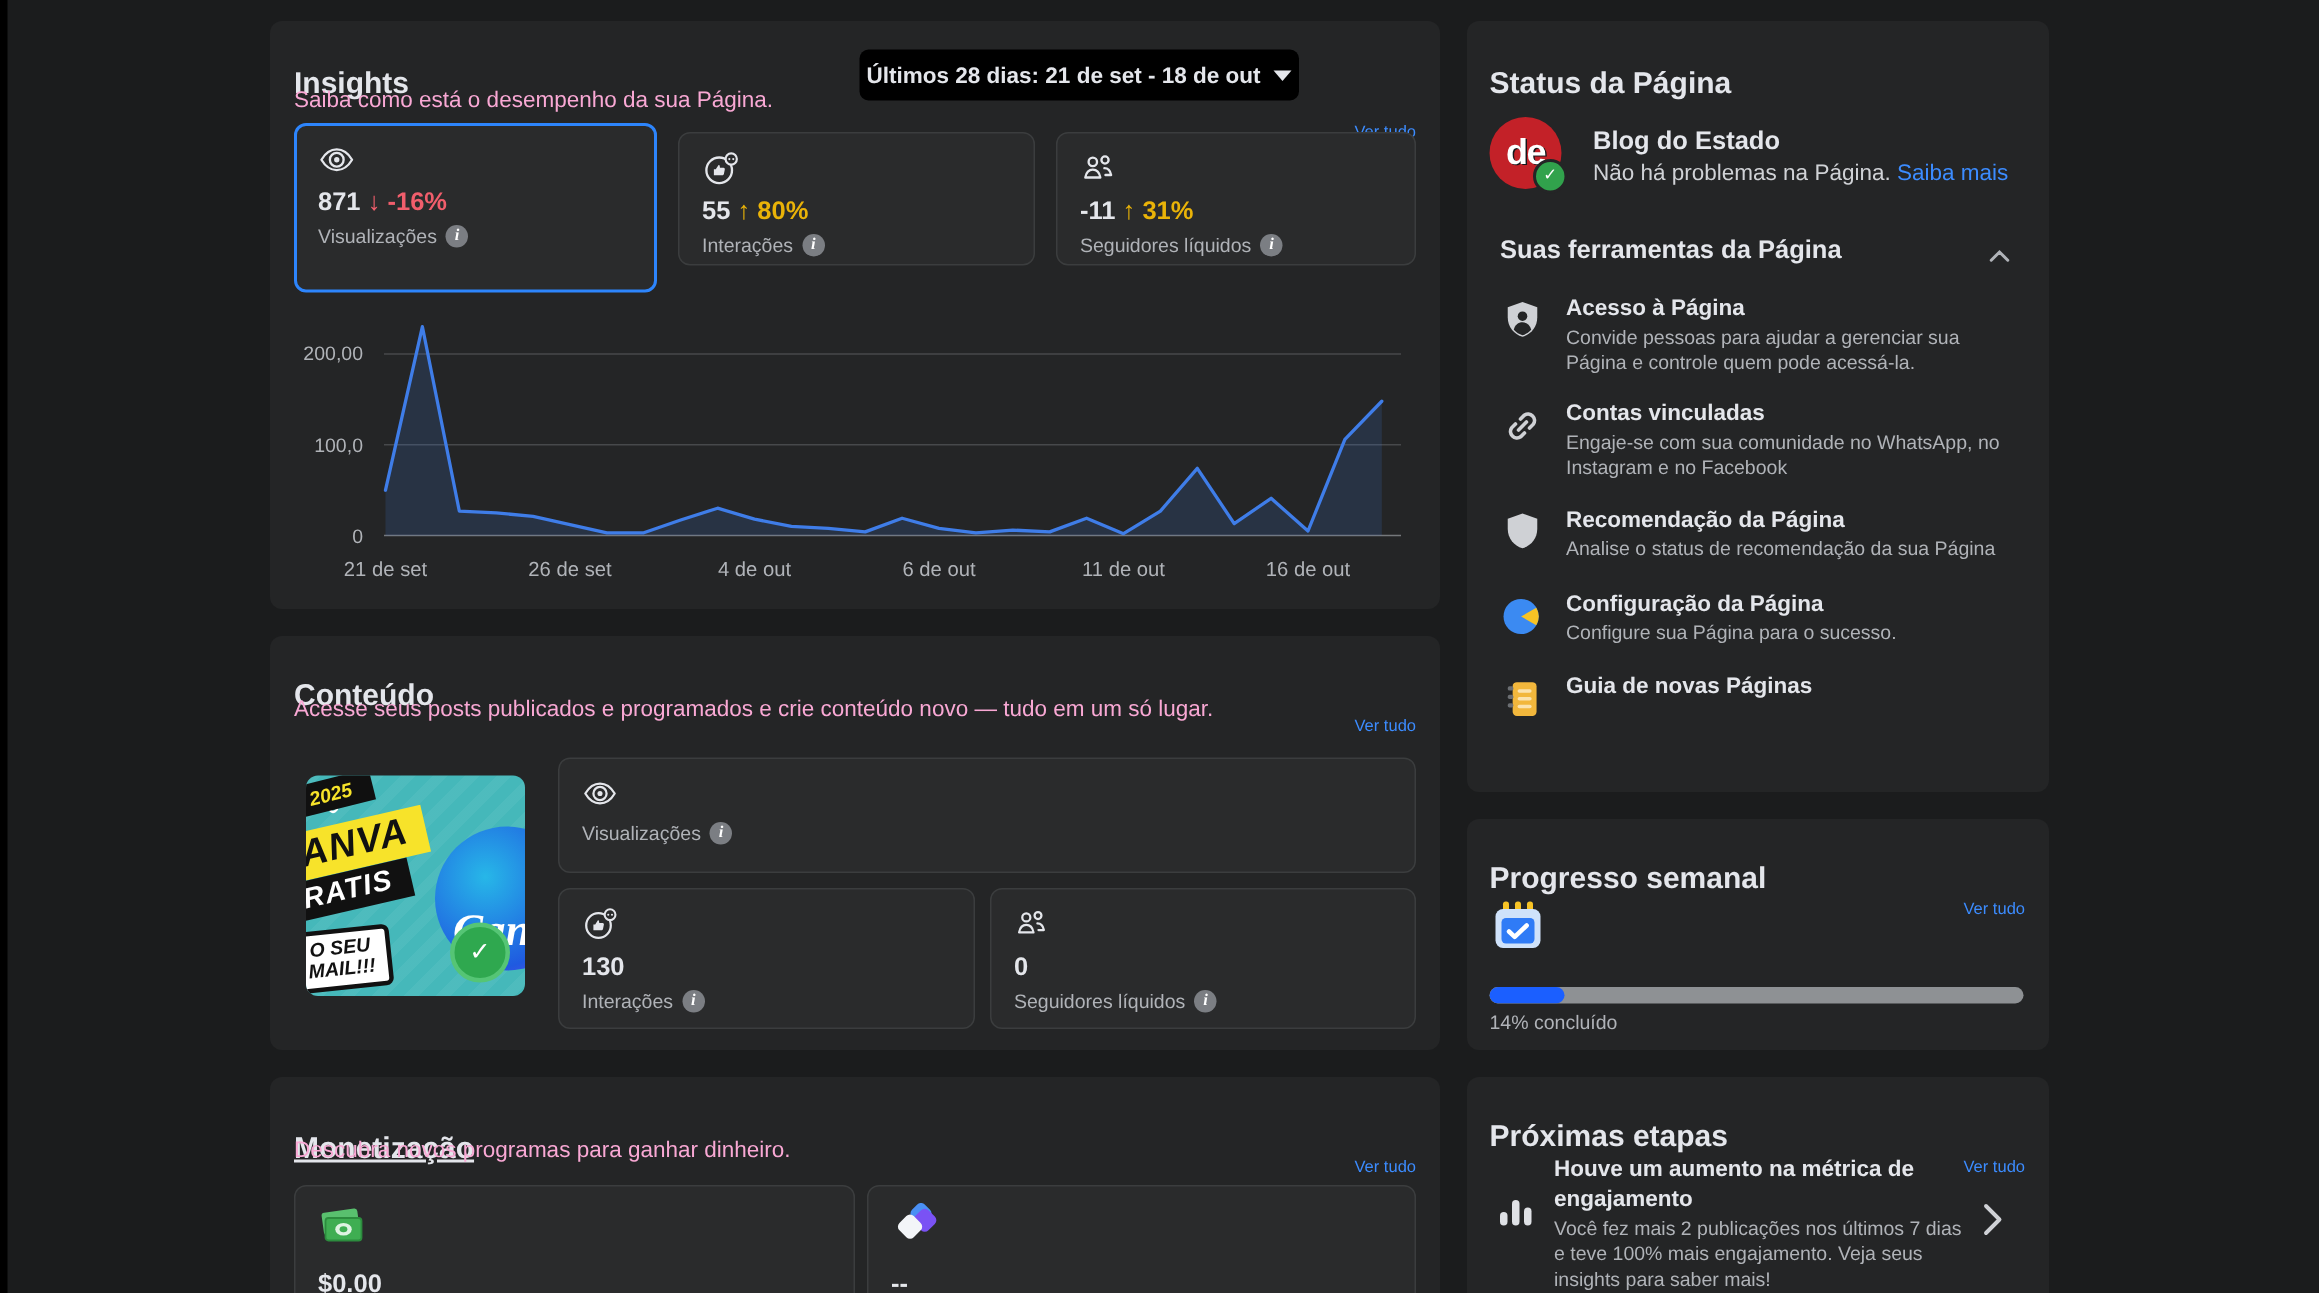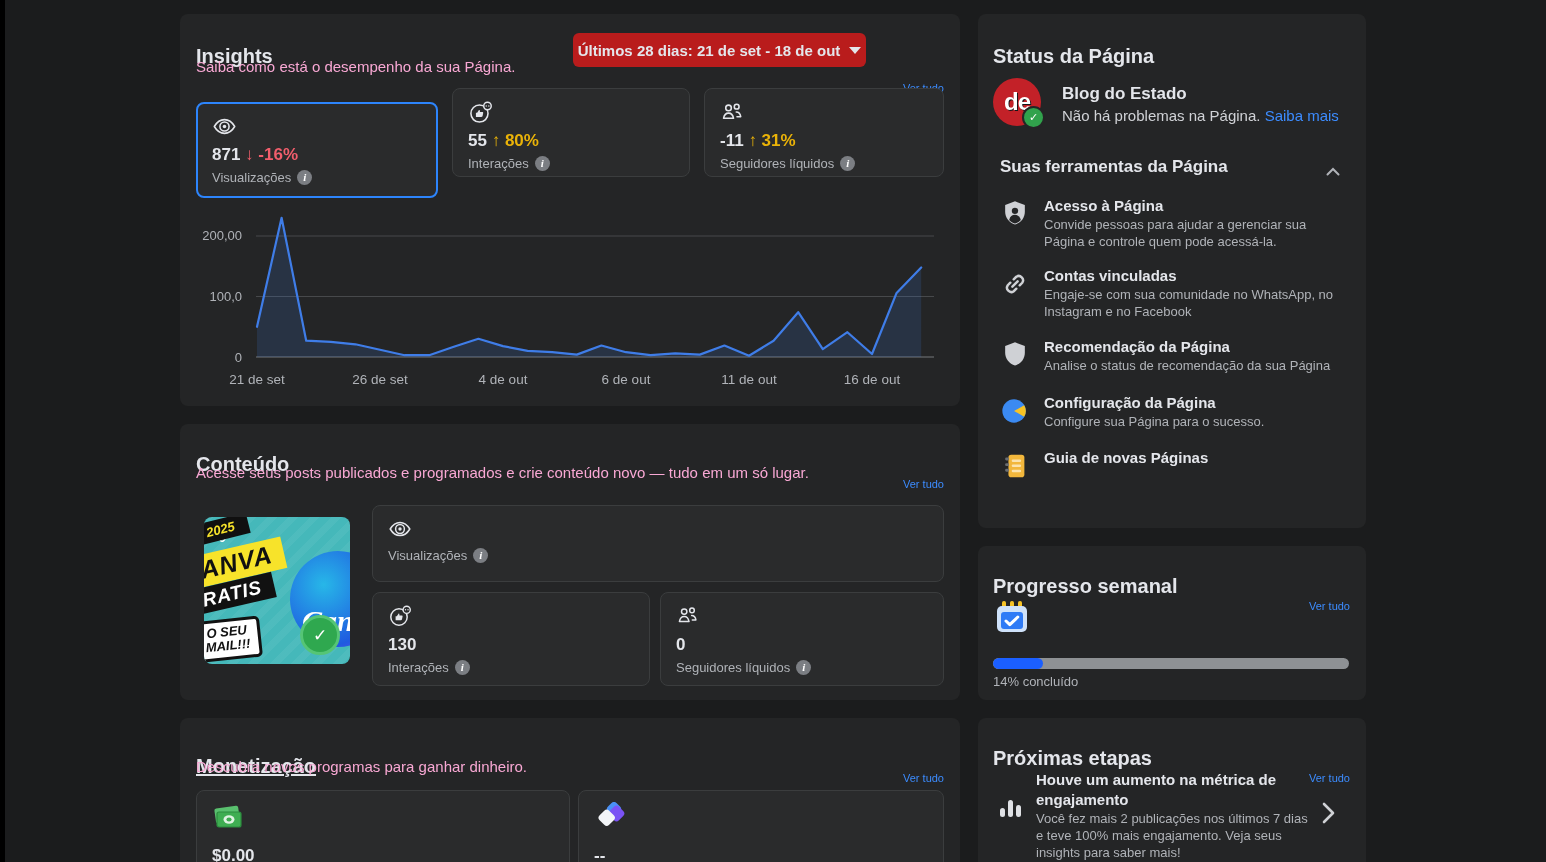--- a/index.html
+++ b/index.html
@@ -11,21 +11,21 @@
   .see-all{position:absolute;font-size:11px;color:#3c8cff;cursor:pointer;margin-top:40px;}
   .tile{position:absolute;background:#2a2b2c;border:1px solid #3b3d3e;border-radius:8px;box-sizing:border-box;padding:11px 15px;}
   .tile.selected{border:2px solid #2d85fc;padding:10px 14px;}
   .tile .icon-slot{height:26px;margin-bottom:5px;}
   .num-line{font-size:17px;font-weight:700;color:#e4e6eb;white-space:nowrap;}
   .delta-down{color:#f15e6c;}
   .delta-up{color:#eab308;text-align:right;}
   .stat-label{margin-top:5px;font-size:13px;color:#b0b3b8;display:flex;align-items:center;gap:6px;}
   .info-icon{display:inline-flex;width:15px;height:15px;border-radius:50%;background:#7b7e83;color:#fff;align-items:center;justify-content:center;flex:none;}
   .info-icon::before{content:"i";font-family:"Liberation Serif","DejaVu Serif",serif;font-style:italic;font-weight:700;font-size:11px;line-height:1;}
-  .dropdown{position:absolute;background:#b91c1c;border-radius:6px;height:34px;display:flex;align-items:center;justify-content:center;gap:9px;color:#e4e6eb;font-size:15px;font-weight:700;cursor:pointer;}
+  .dropdown{position:absolute;background:#000000;border-radius:6px;height:34px;display:flex;align-items:center;justify-content:center;gap:9px;color:#e4e6eb;font-size:15px;font-weight:700;cursor:pointer;}
   .caret-down{width:0;height:0;border-left:6px solid transparent;border-right:6px solid transparent;border-top:7px solid #e4e6eb;}
   .ylab{position:absolute;width:46px;text-align:right;font-size:13px;color:#b0b3b8;}
   .xlab{position:absolute;width:84px;text-align:center;font-size:13.5px;color:#b0b3b8;}
   .tool-item{position:absolute;left:22px;width:346px;display:flex;gap:12px;cursor:pointer;}
   .tool-icon{width:32px;flex:none;padding-top:2px;}
   .tool-title{font-size:15px;font-weight:700;color:#e4e6eb;margin-bottom:3px;}
   .tool-desc{font-size:13px;color:#b0b3b8;line-height:1.28;width:298px;}
   .avatar{position:absolute;width:48px;height:48px;border-radius:50%;background:#c32128;display:flex;align-items:center;justify-content:center;}
   .avatar-text{color:#fff;font-weight:800;font-size:24px;letter-spacing:-1px;text-shadow:1px 1px 0 #14161a;}
   .badge-check{position:absolute;width:19px;height:19px;border-radius:50%;background:#31a24c;border:2px solid #242526;display:flex;align-items:center;justify-content:center;}
@@ -56,21 +56,21 @@
 
   <section class="card" style="left:180px;top:14px;width:780px;height:392px;">
     <h2 class="card-title" style="left:16px;top:14px;">Insights</h2>
     <div class="card-sub" style="left:16px;top:44px;">Saiba como está o desempenho da sua Página.</div>
     <div class="dropdown" style="left:393px;top:19px;width:293px;">
       <span>Últimos 28 dias: 21 de set - 18 de out</span>
       <span class="caret-down"></span>
     </div>
     <a class="see-all" style="right:16px;top:28px;">Ver tudo</a>
 
-    <div class="tile selected" style="left:16px;top:88px;width:242px;height:96px;">
+    <div class="tile selected" style="left:16px;top:68px;width:242px;height:113px;">
       <div class="icon-slot">
         <svg width="25" height="25" viewBox="0 0 24 24" fill="none" stroke="#e4e6eb" stroke-width="1.5">
             <path d="M2.2 12C4.8 7.6 8.1 5.4 12 5.4s7.2 2.2 9.8 6.6c-2.6 4.4-5.9 6.6-9.8 6.6S4.8 16.4 2.2 12z" stroke-linejoin="round"></path>
             <circle cx="12" cy="12" r="4.4"></circle>
             <circle cx="12" cy="12" r="1.7" fill="#e4e6eb" stroke="none"></circle>
           </svg>
       </div>
       <div class="num-line"><span>871</span> <span class="delta-down"><span>↓</span> <span>-16%</span></span></div>
       <div class="stat-label">
           <span>Visualizações</span>

